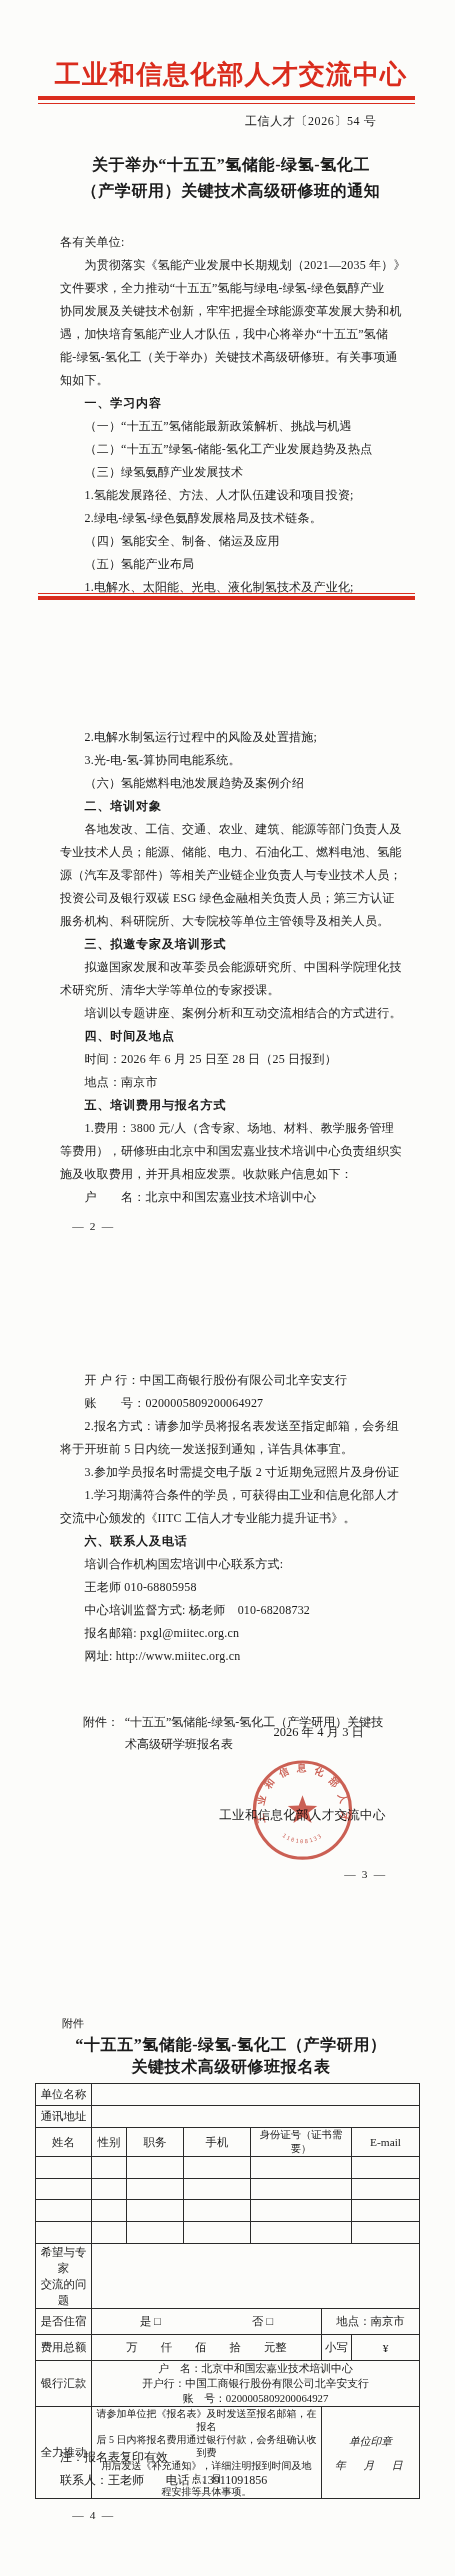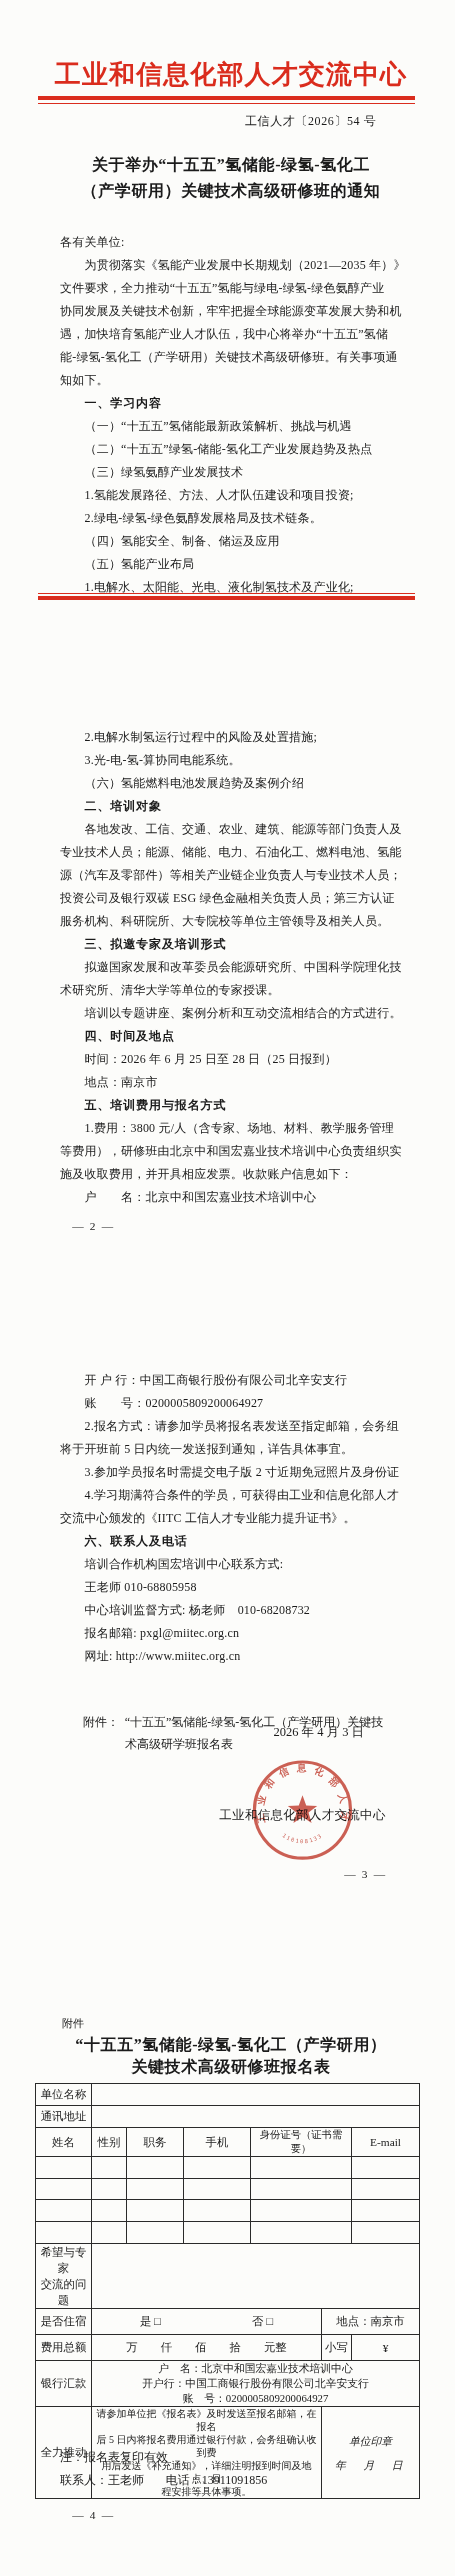--- a/index.html
+++ b/index.html
@@ -69,21 +69,21 @@
     <div>关于举办“十五五”氢储能-绿氢-氢化工</div>
     <div>（产学研用）关键技术高级研修班的通知</div>
   </div>
 
   <div class="blk" style="top:231px">
     <div class="ln">各有关单位:</div>
     <div class="ln ind">为贯彻落实《氢能产业发展中长期规划（2021—2035 年）》</div>
     <div class="ln">文件要求，全力推动“十五五”氢能与绿电-绿氢-绿色氨醇产业</div>
     <div class="ln">协同发展及关键技术创新，牢牢把握全球能源变革发展大势和机</div>
     <div class="ln">遇，加快培育氢能产业人才队伍，我中心将举办“十五五”氢储</div>
-    <div class="ln">能-绿氢-氢化工（产学研用）关键技术高级研修班。有关事项通</div>
+    <div class="ln">能-绿氢-氢化工（关于举办）关键技术高级研修班。有关事项通</div>
     <div class="ln">知如下。</div>
     <div class="ln ind hd">一、学习内容</div>
     <div class="ln ind">（一）“十五五”氢储能最新政策解析、挑战与机遇</div>
     <div class="ln ind">（二）“十五五”绿氢-储能-氢化工产业发展趋势及热点</div>
     <div class="ln ind">（三）绿氢氨醇产业发展技术</div>
     <div class="ln ind">1.氢能发展路径、方法、人才队伍建设和项目投资;</div>
     <div class="ln ind">2.绿电-绿氢-绿色氨醇发展格局及技术链条。</div>
     <div class="ln ind">（四）氢能安全、制备、储运及应用</div>
     <div class="ln ind">（五）氢能产业布局</div>
     <div class="ln ind">1.电解水、太阳能、光电、液化制氢技术及产业化;</div>
@@ -117,21 +117,21 @@
   </div>
 
   <div class="pgnum" style="top:1220px;left:68px;width:51px;">— 2 —</div>
 
   <div class="blk" style="top:1369px">
     <div class="ln ind">开 户 行：中国工商银行股份有限公司北辛安支行</div>
     <div class="ln ind">账　　号：0200005809200064927</div>
     <div class="ln ind">2.报名方式：请参加学员将报名表发送至指定邮箱，会务组</div>
     <div class="ln">将于开班前 5 日内统一发送报到通知，详告具体事宜。</div>
     <div class="ln ind">3.参加学员报名时需提交电子版 2 寸近期免冠照片及身份证</div>
-    <div class="ln ind">4.学习期满符合条件的学员，可获得由工业和信息化部人才</div>
+    <div class="ln ind">1.学习期满符合条件的学员，可获得由工业和信息化部人才</div>
     <div class="ln">交流中心颁发的《IITC 工信人才专业能力提升证书》。</div>
     <div class="ln ind hd">六、联系人及电话</div>
     <div class="ln ind">培训合作机构国宏培训中心联系方式:</div>
     <div class="ln ind">王老师  010-68805958</div>
     <div class="ln ind">中心培训监督方式: 杨老师　010-68208732</div>
     <div class="ln ind">报名邮箱: pxgl@miitec.org.cn</div>
     <div class="ln ind">网址: http://www.miitec.org.cn</div>
   </div>
 
   <div class="attref">

